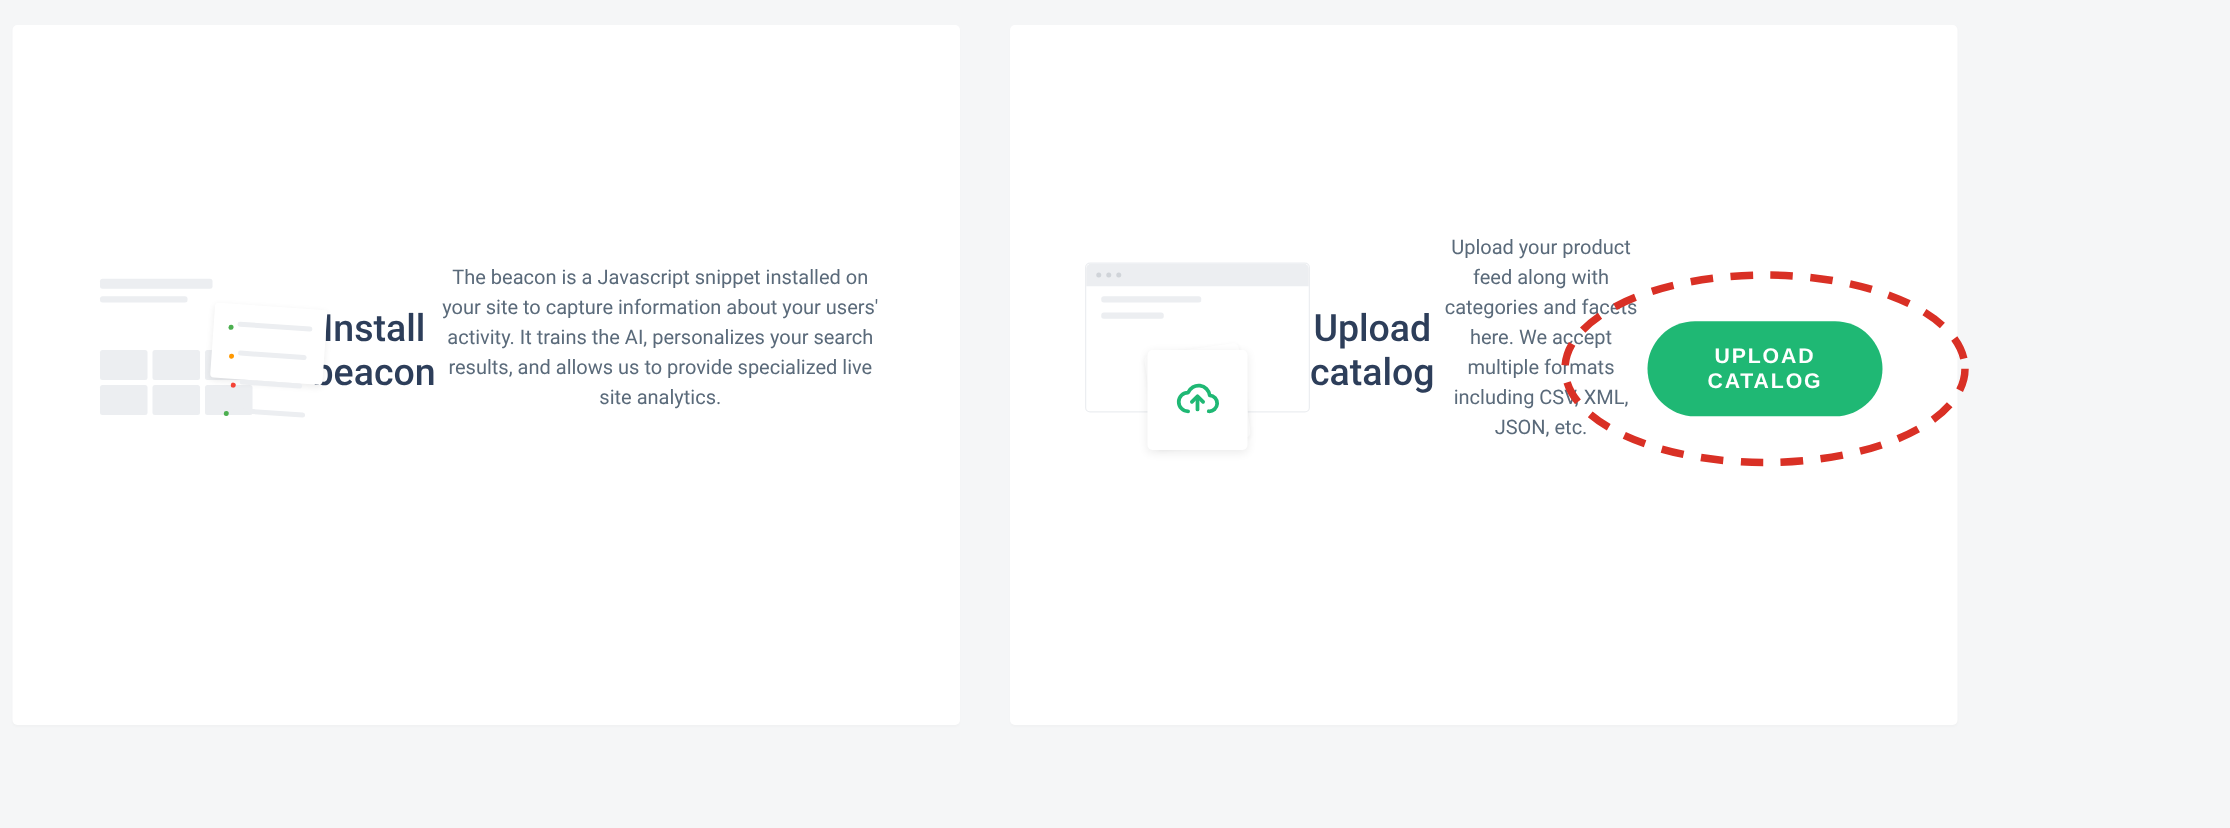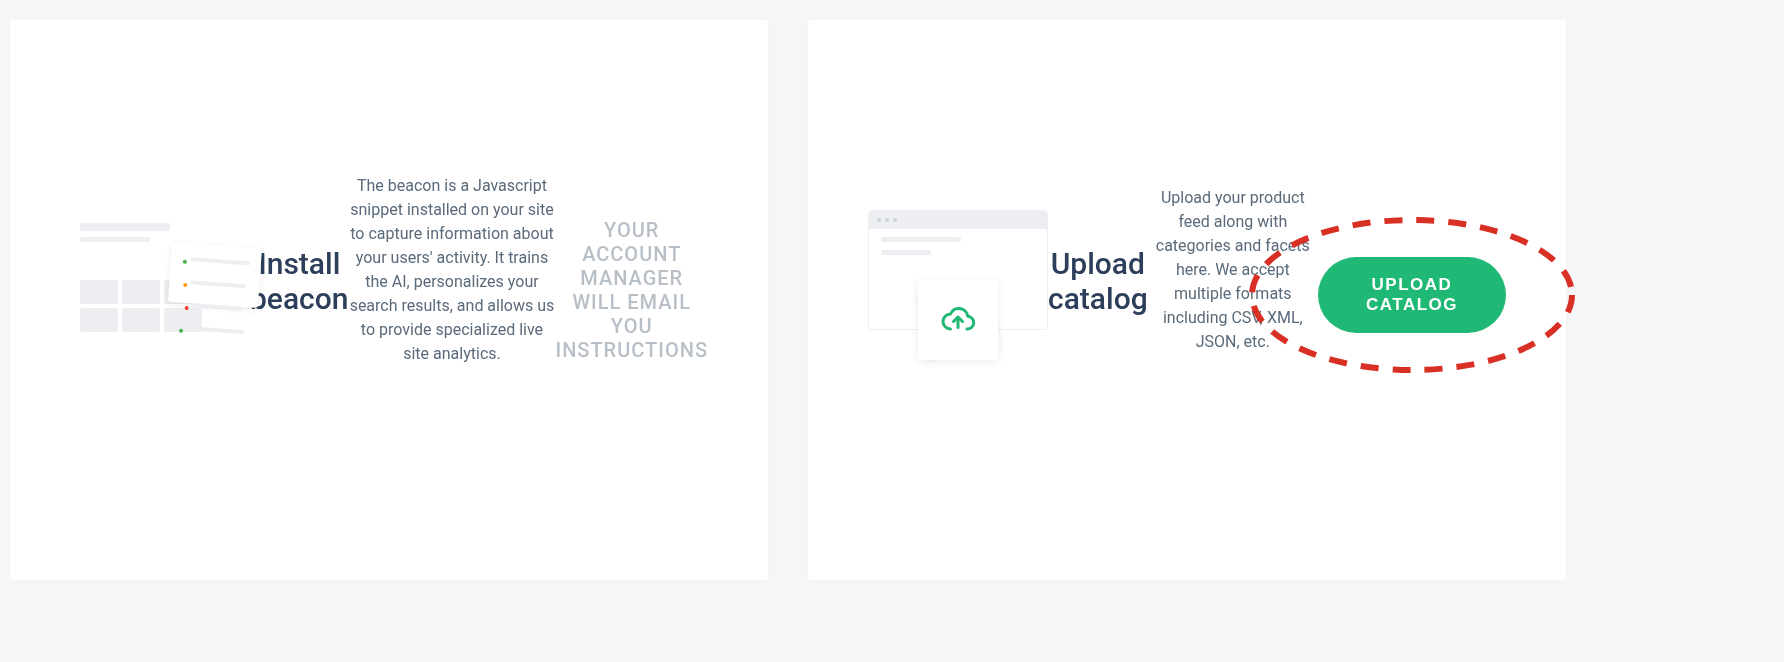--- a/index.html
+++ b/index.html
@@ -232,21 +232,20 @@
         <div class="snippet">
           <div><span class="dot" style="background:#4caf50;"></span><span class="line" style="display:inline-block;width:60px;vertical-align:middle;"></span></div>
           <div style="margin-top:4px;"><span class="dot" style="background:#ff9800;"></span><span class="line" style="display:inline-block;width:55px;vertical-align:middle;"></span></div>
           <div style="margin-top:4px;"><span class="dot" style="background:#f44336;"></span><span class="line" style="display:inline-block;width:50px;vertical-align:middle;"></span></div>
           <div style="margin-top:4px;"><span class="dot" style="background:#4caf50;"></span><span class="line" style="display:inline-block;width:58px;vertical-align:middle;"></span></div>
         </div>
       </div>
     </div>
     <h2 class="card-title">Install beacon</h2>
     <p class="card-description">The beacon is a Javascript snippet installed on your site to capture information about your users' activity. It trains the AI, personalizes your search results, and allows us to provide specialized live site analytics.</p>
-    <p class="card-footer-text">YOUR ACCOUNT MANAGER WILL EMAIL YOU INSTRUCTIONS</p>
   </div>
 
   <div class="card">
     <div class="card-illustration">
       <div class="illus-upload">
         <div class="browser">
           <div class="browser-top">
             <div class="dot"></div>
               <div class="dot"></div>
               <div class="dot"></div>

